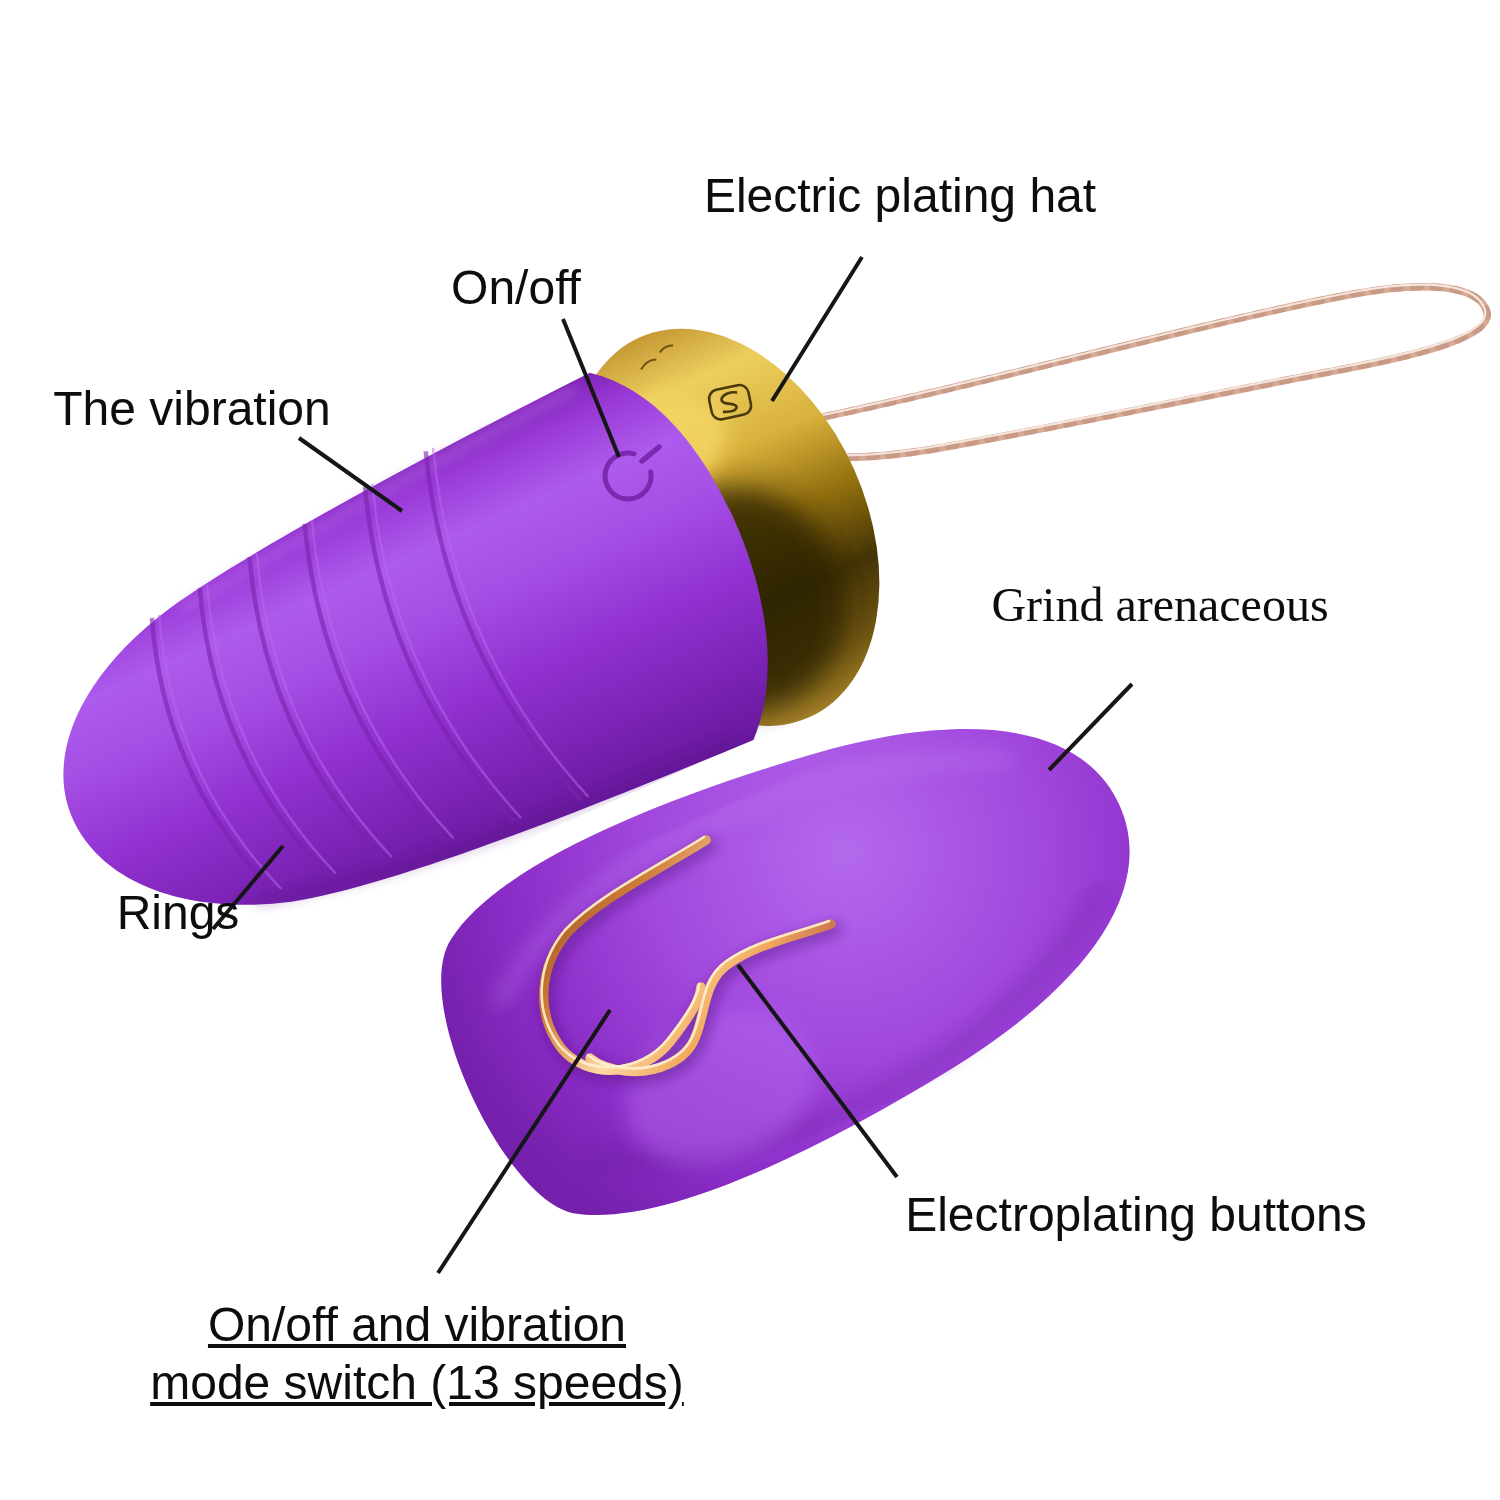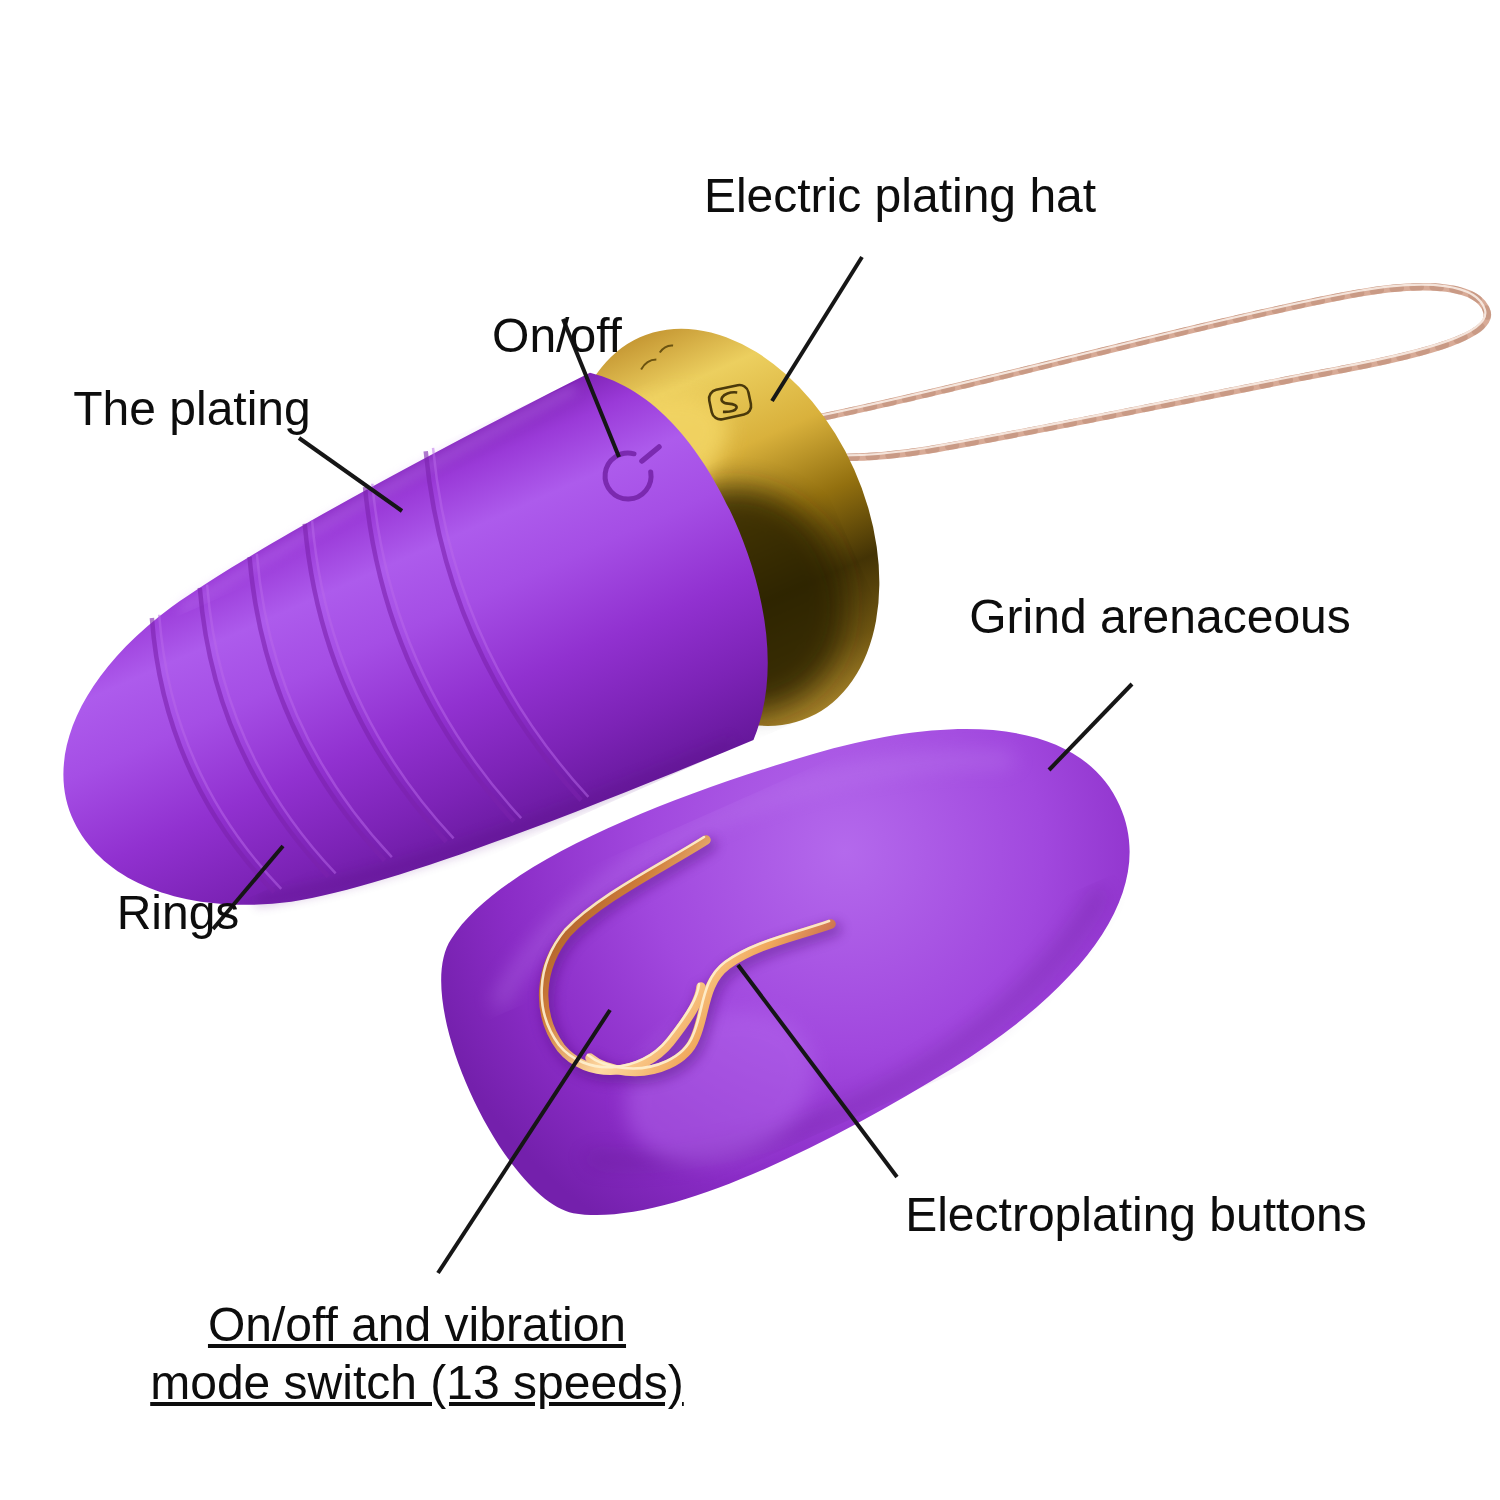--- a/index.html
+++ b/index.html
@@ -141,25 +141,25 @@
       <line x1="299" y1="438" x2="402" y2="511"></line>
       <line x1="1132" y1="684" x2="1049" y2="770"></line>
       <line x1="213" y1="929" x2="283" y2="846"></line>
       <line x1="738" y1="965" x2="897" y2="1177"></line>
       <line x1="610" y1="1010" x2="438" y2="1273"></line>
     </g>
   </svg>
 
   <div class="callout" style="left:900px;top:167px;">Electric plating hat</div>
 
-  <div class="callout" style="left:557px;top:259px;margin-top:48px;">On/off</div>
+  <div class="callout" style="left:516px;top:259px;">On/off</div>
 
-  <div class="callout" style="left:192px;top:380px;">The plating</div>
+  <div class="callout" style="left:192px;top:380px;">The vibration</div>
 
-  <div class="callout" style="left:1160px;top:588px;">
+  <div class="callout" style="left:1160px;top:576px;font-family:Liberation Serif, serif;">
     <div>Grind arenaceous</div>
   </div>
 
   <div class="callout" style="left:178px;top:884px;">Rings</div>
 
   <div class="callout" style="left:1120px;top:1186px;margin-left:16px;">Electroplating buttons</div>
 
   <div class="callout" style="left:417px;top:1296px;line-height:58px;text-decoration:underline;">
     <div>On/off and vibration</div>
     <div>mode switch (13 speeds)</div>

